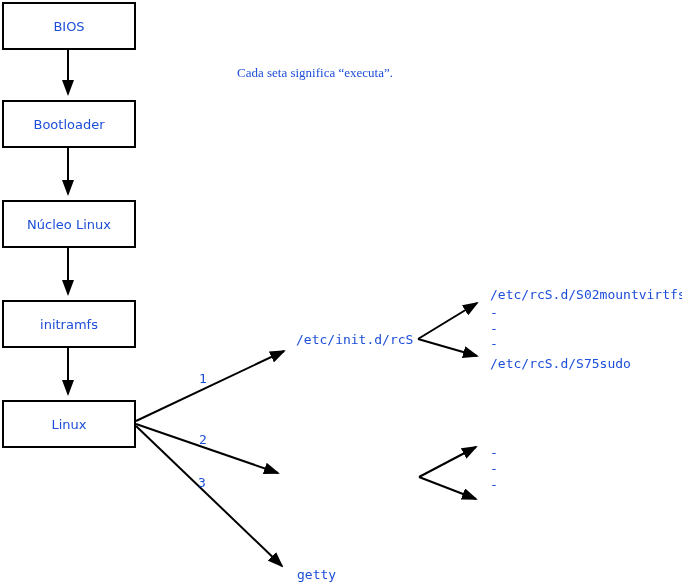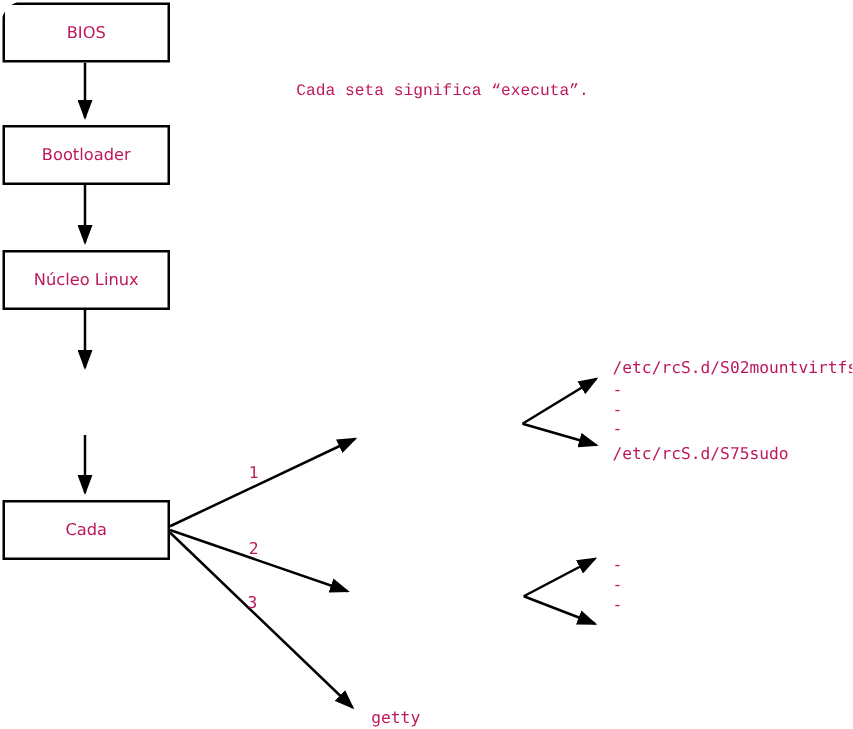--- a/index.html
+++ b/index.html
@@ -7,22 +7,21 @@
     padding: 0;
     background: #ffffff;
   }
   .canvas {
     position: relative;
     width: 682px;
     height: 583px;
     background: #ffffff;
     overflow: hidden;
     font-family: "DejaVu Sans", sans-serif;
-    color: #be185d;
-    border-radius: 22px;
+    color: #1d4ed8;
   }
   .arrows {
     position: absolute;
     top: 0;
     left: 0;
     width: 682px;
     height: 583px;
   }
   .box {
     position: absolute;
@@ -37,21 +36,21 @@
     justify-content: center;
     font-size: 13px;
     font-family: "DejaVu Sans", sans-serif;
   }
   .note {
     position: absolute;
     left: 237px;
     top: 65px;
     font-size: 13px;
     line-height: 15px;
-    font-family: Liberation Mono, monospace;
+    font-family: Liberation Serif, serif;
     white-space: pre;
   }
   .mono {
     position: absolute;
     font-family: "DejaVu Sans Mono", monospace;
     font-size: 13px;
     line-height: 14px;
     white-space: pre;
   }
 </style>
@@ -85,30 +84,34 @@
 
   <div class="box" style="top:2px">
     <span>BIOS</span>
   </div>
   <div class="box" style="top:100px">
     <span>Bootloader</span>
   </div>
   <div class="box" style="top:200px">
     <span>Núcleo Linux</span>
   </div>
+  <div class="box" style="top:300px">
+    <span>initramfs</span>
+  </div>
   <div class="box" style="top:400px">
-    <span>Cada</span>
+    <span>Linux</span>
   </div>
 
   <div class="note">Cada seta significa “executa”.</div>
 
   <div class="mono" style="left:199px; top:372px">1</div>
   <div class="mono" style="left:199px; top:433px">2</div>
   <div class="mono" style="left:198px; top:476px">3</div>
 
+  <div class="mono" style="left:296px; top:333px">/etc/init.d/rcS</div>
   <div class="mono" style="left:297px; top:568px">getty</div>
 
   <div class="mono" style="left:490px; top:288px">/etc/rcS.d/S02mountvirtfs</div>
   <div class="mono" style="left:490px; top:306px">-</div>
   <div class="mono" style="left:490px; top:322px">-</div>
   <div class="mono" style="left:490px; top:337px">-</div>
   <div class="mono" style="left:490px; top:357px">/etc/rcS.d/S75sudo</div>
 
   <div class="mono" style="left:490px; top:446px">-</div>
   <div class="mono" style="left:490px; top:462px">-</div>

